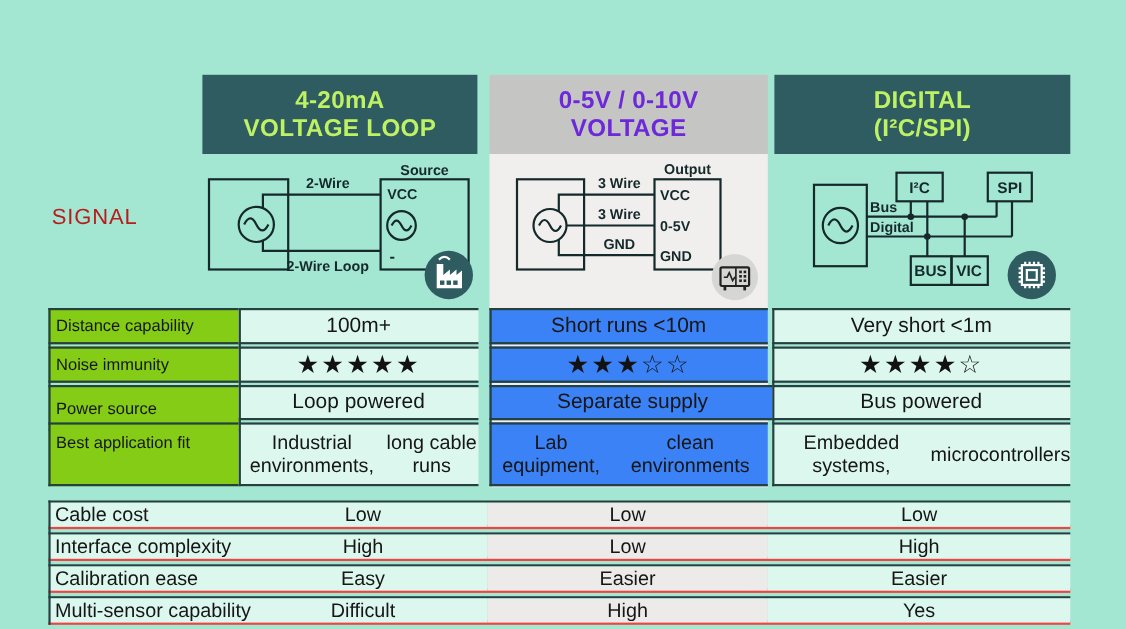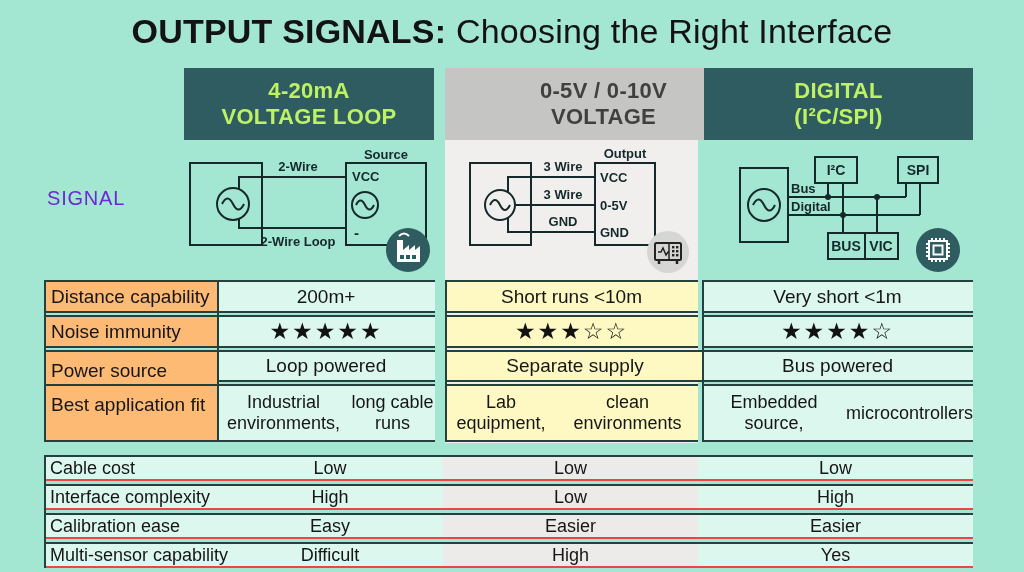--- a/index.html
+++ b/index.html
@@ -13,31 +13,31 @@
   .title{
     left:0;top:12px;width:1024px;height:46px;text-align:center;
     font-size:34px;letter-spacing:.2px;color:#131313;
   }
   .title .b{font-weight:700;}
   .hdr{
     top:68px;height:72px;display:flex;flex-direction:column;justify-content:center;
     text-align:center;font-weight:700;font-size:22px;line-height:26px;letter-spacing:.3px;
   }
   .hdr.teal{background:#2e5c60;color:#bef264;}
-  .hdr.gray{background:#c5c6c3;color:#404040;padding-left:32px;}
+  .hdr.gray{background:#c5c6c3;color:#6d28d9;}
   .panel2{left:445px;top:140px;width:253px;height:303px;background:#f0efed;}
-  .signal-label{left:47px;top:187px;font-size:20px;letter-spacing:.8px;color:#6d28d9;}
+  .signal-label{left:47px;top:187px;font-size:20px;letter-spacing:.8px;color:#b91c1c;}
   .cell{
     box-sizing:border-box;display:flex;align-items:center;
     border-top:2px solid #24403f;border-bottom:2px solid #24403f;
   }
-  .label-cell{background:#fdba74;font-size:19px;padding-left:7px;}
+  .label-cell{background:#84cc16;font-size:15px;padding-left:7px;}
   .val{justify-content:center;text-align:center;font-size:19px;}
   .mint{background:#dbf7ee;}
-  .graycell{background:#fef9c3;}
+  .graycell{background:#3b82f6;}
   .stars{font-size:23px;letter-spacing:2px;line-height:1;color:#121212;}
   .two-line{justify-content:center;font-size:18px;line-height:21px;}
   .vline{width:2px;background:#24403f;}
   .frow{
     left:44px;width:929px;height:26px;box-sizing:border-box;
     border-top:2px solid #24403f;border-bottom:4px solid #ef4444;
   }
   .fz{position:absolute;top:0;height:22px;}
   .fz-left{left:0;width:399px;background:#dbf7ee;}
   .fz-mid{left:399px;width:255px;background:#ecebe9;}
@@ -49,23 +49,20 @@
   .fv2{left:399px;width:255px;}
   .fv3{left:654px;width:275px;}
   svg text{font-family:"Liberation Sans", sans-serif;fill:#15292b;font-weight:600;}
   .diag{stroke:#15292b;stroke-width:2;fill:none;}
 </style>
 </head>
 <body>
 
 <div id="canvas">
 
-  <div class="abs title">
-    <span class="b">OUTPUT SIGNALS:</span><span> Choosing the Right Interface</span>
-  </div>
 
   <div class="abs panel2"></div>
 
   <div class="abs hdr teal" style="left:184px;width:250px;">
     <div>4-20mA</div>
     <div>VOLTAGE LOOP</div>
   </div>
   <div class="abs hdr gray" style="left:445px;width:253px;">
     <div>0-5V / 0-10V</div>
     <div>VOLTAGE</div>
@@ -184,21 +181,21 @@
           <line x1="214" y1="102" x2="217" y2="102"></line>
           <line x1="214" y1="106" x2="217" y2="106"></line>
       </g>
     </g>
   </svg>
 
   <div class="abs cell label-cell" style="left:44px;top:280px;width:173px;height:33px;">
       <span>Distance capability</span>
     </div>
   <div class="abs cell val mint" style="left:217px;top:280px;width:218px;height:33px;">
-      <span>200m+</span>
+      <span>100m+</span>
     </div>
   <div class="abs cell val graycell" style="left:445px;top:280px;width:253px;height:33px;">
       <span>Short runs &lt;10m</span>
     </div>
   <div class="abs cell val mint" style="left:702px;top:280px;width:271px;height:33px;">
       <span>Very short &lt;1m</span>
     </div>
 
   <div class="abs cell label-cell" style="left:44px;top:315px;width:173px;height:33px;">
       <span>Noise immunity</span>
@@ -231,21 +228,21 @@
     </div>
   <div class="abs cell val mint two-line" style="left:217px;top:384px;width:218px;height:58px;">
     <div>Industrial environments,</div>
     <div>long cable runs</div>
   </div>
   <div class="abs cell val graycell two-line" style="left:445px;top:384px;width:253px;height:58px;">
     <div>Lab equipment,</div>
     <div>clean environments</div>
   </div>
   <div class="abs cell val mint two-line" style="left:702px;top:384px;width:271px;height:58px;">
-    <div>Embedded source,</div>
+    <div>Embedded systems,</div>
     <div>microcontrollers</div>
   </div>
 
   <div class="abs vline" style="left:44px;top:280px;height:162px;"></div>
   <div class="abs vline" style="left:217px;top:280px;height:162px;"></div>
   <div class="abs vline" style="left:445px;top:280px;height:162px;"></div>
   <div class="abs vline" style="left:702px;top:280px;height:162px;"></div>
 
   <div class="abs frow" style="top:455px;">
     <div class="fz fz-left"></div>

